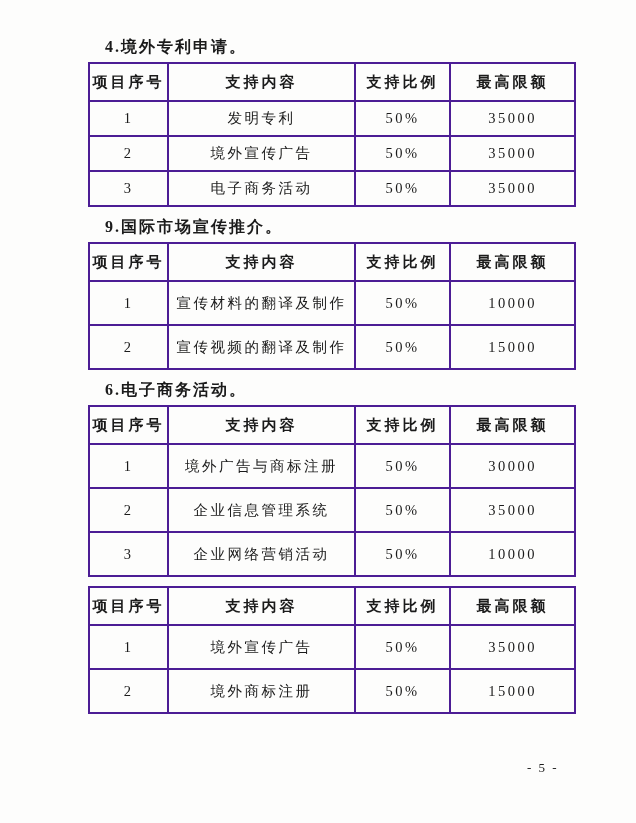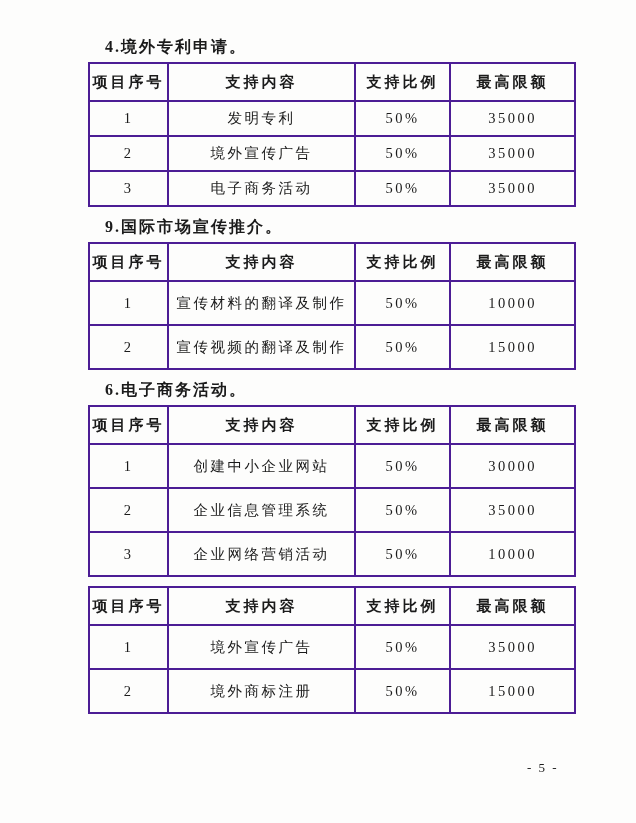--- a/index.html
+++ b/index.html
@@ -146,21 +146,21 @@
           </colgroup>
         <tbody>
             <tr>
           <th>项目序号</th>
           <th>支持内容</th>
           <th>支持比例</th>
           <th>最高限额</th>
         </tr>
         <tr>
           <td>1</td>
-          <td>创建中小企业网站</td>
+          <td>境外广告与商标注册</td>
           <td>50%</td>
           <td>30000</td>
         </tr>
         <tr>
           <td>2</td>
           <td>企业信息管理系统</td>
           <td>50%</td>
           <td>35000</td>
         </tr>
         <tr>

